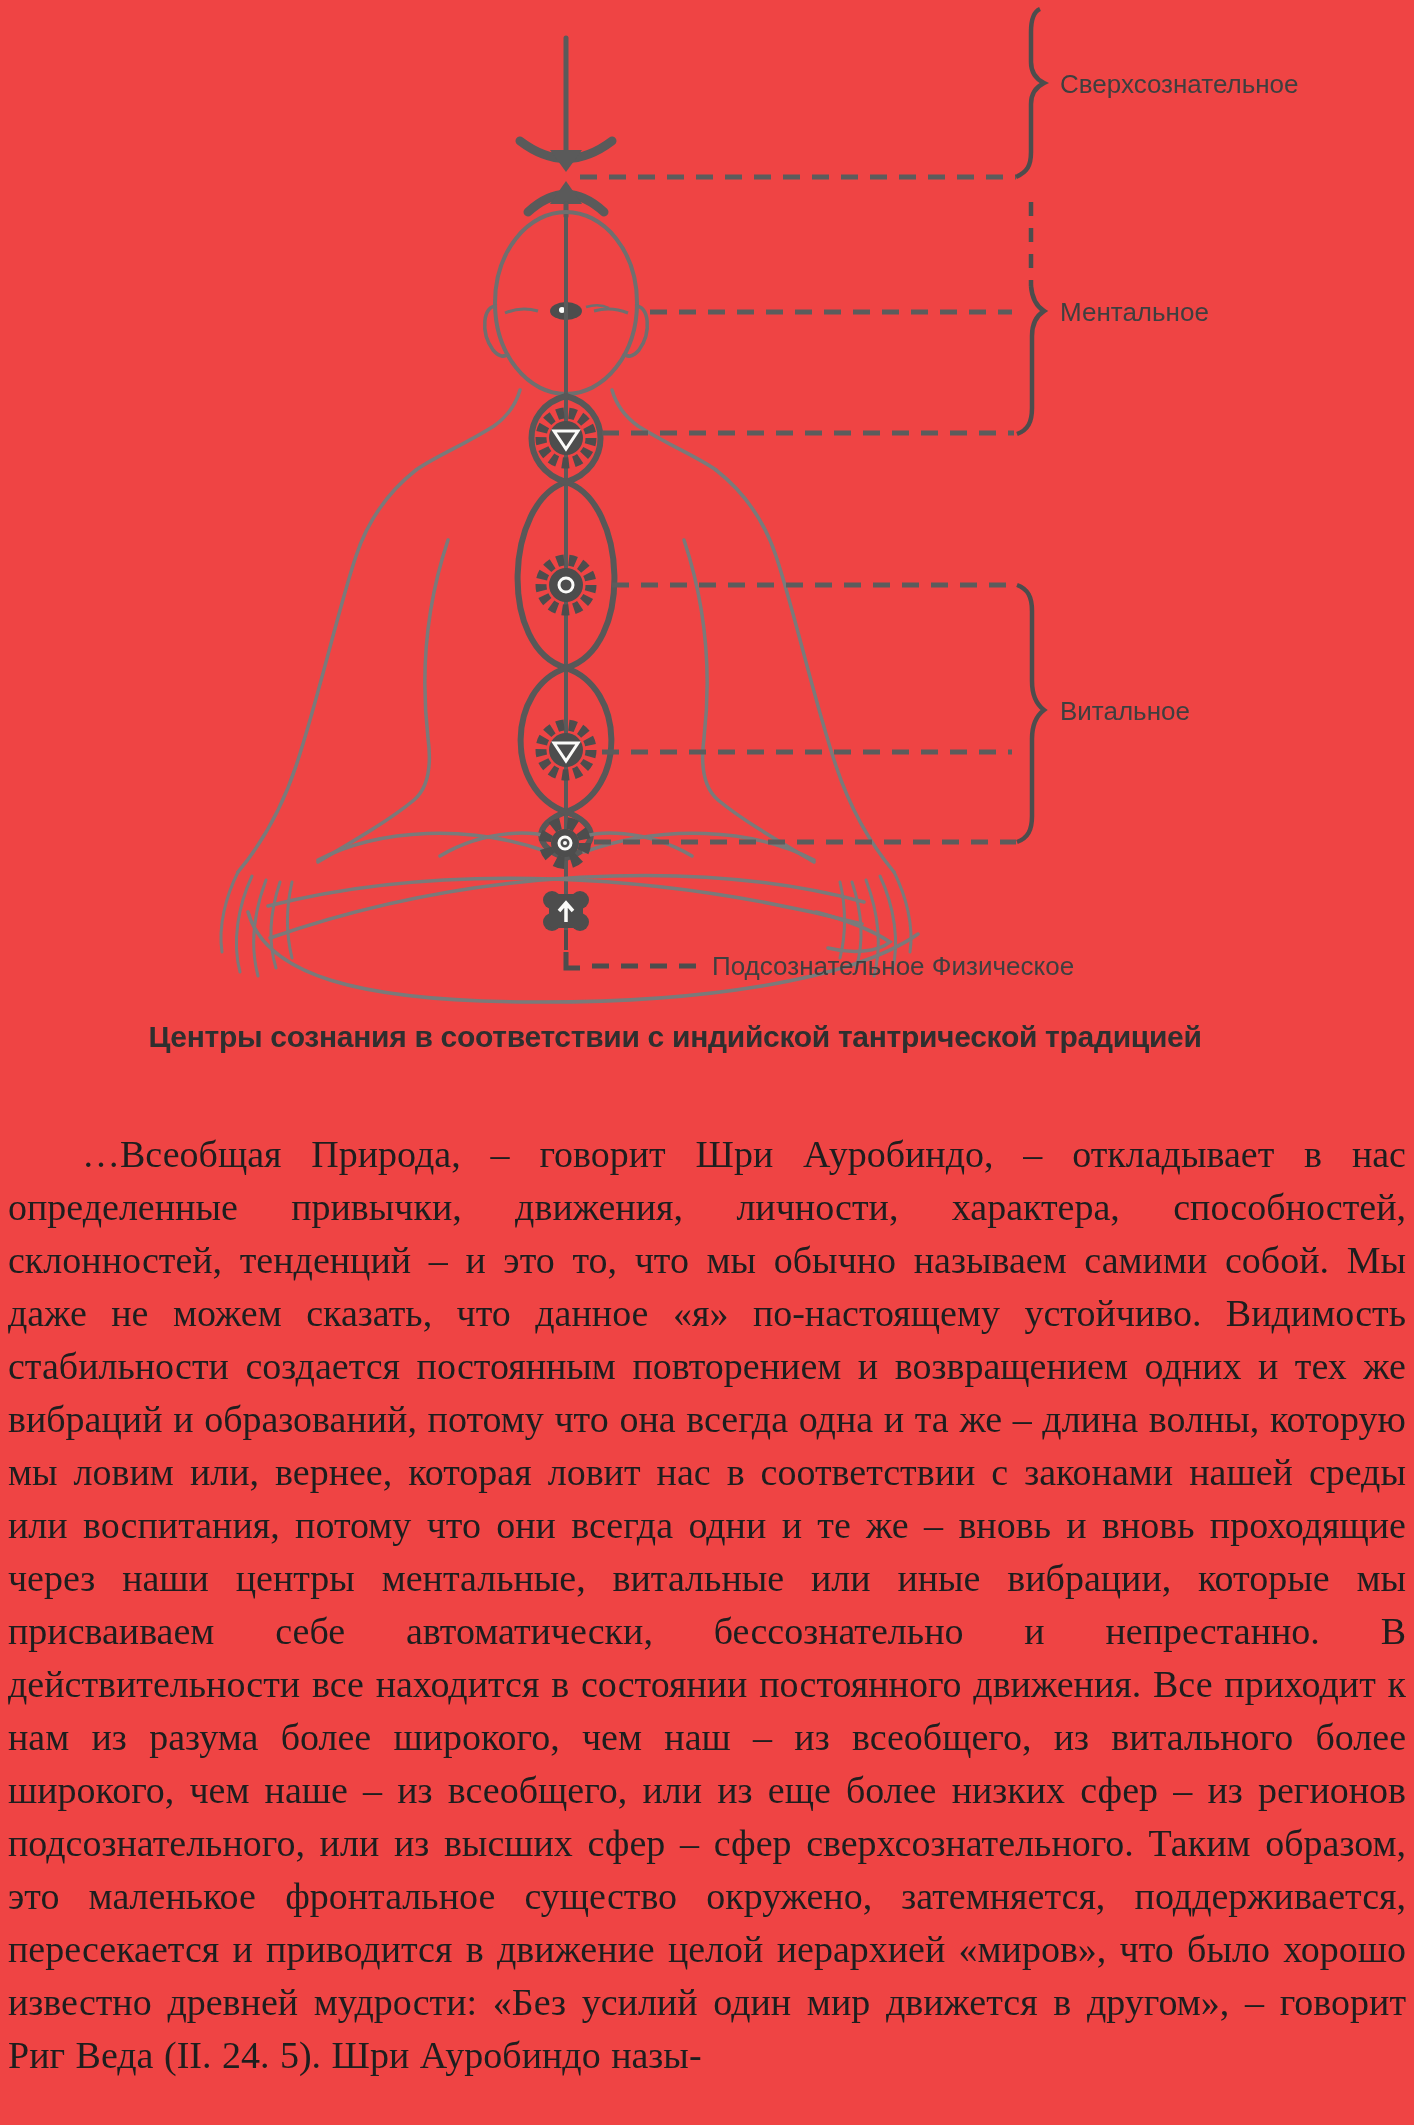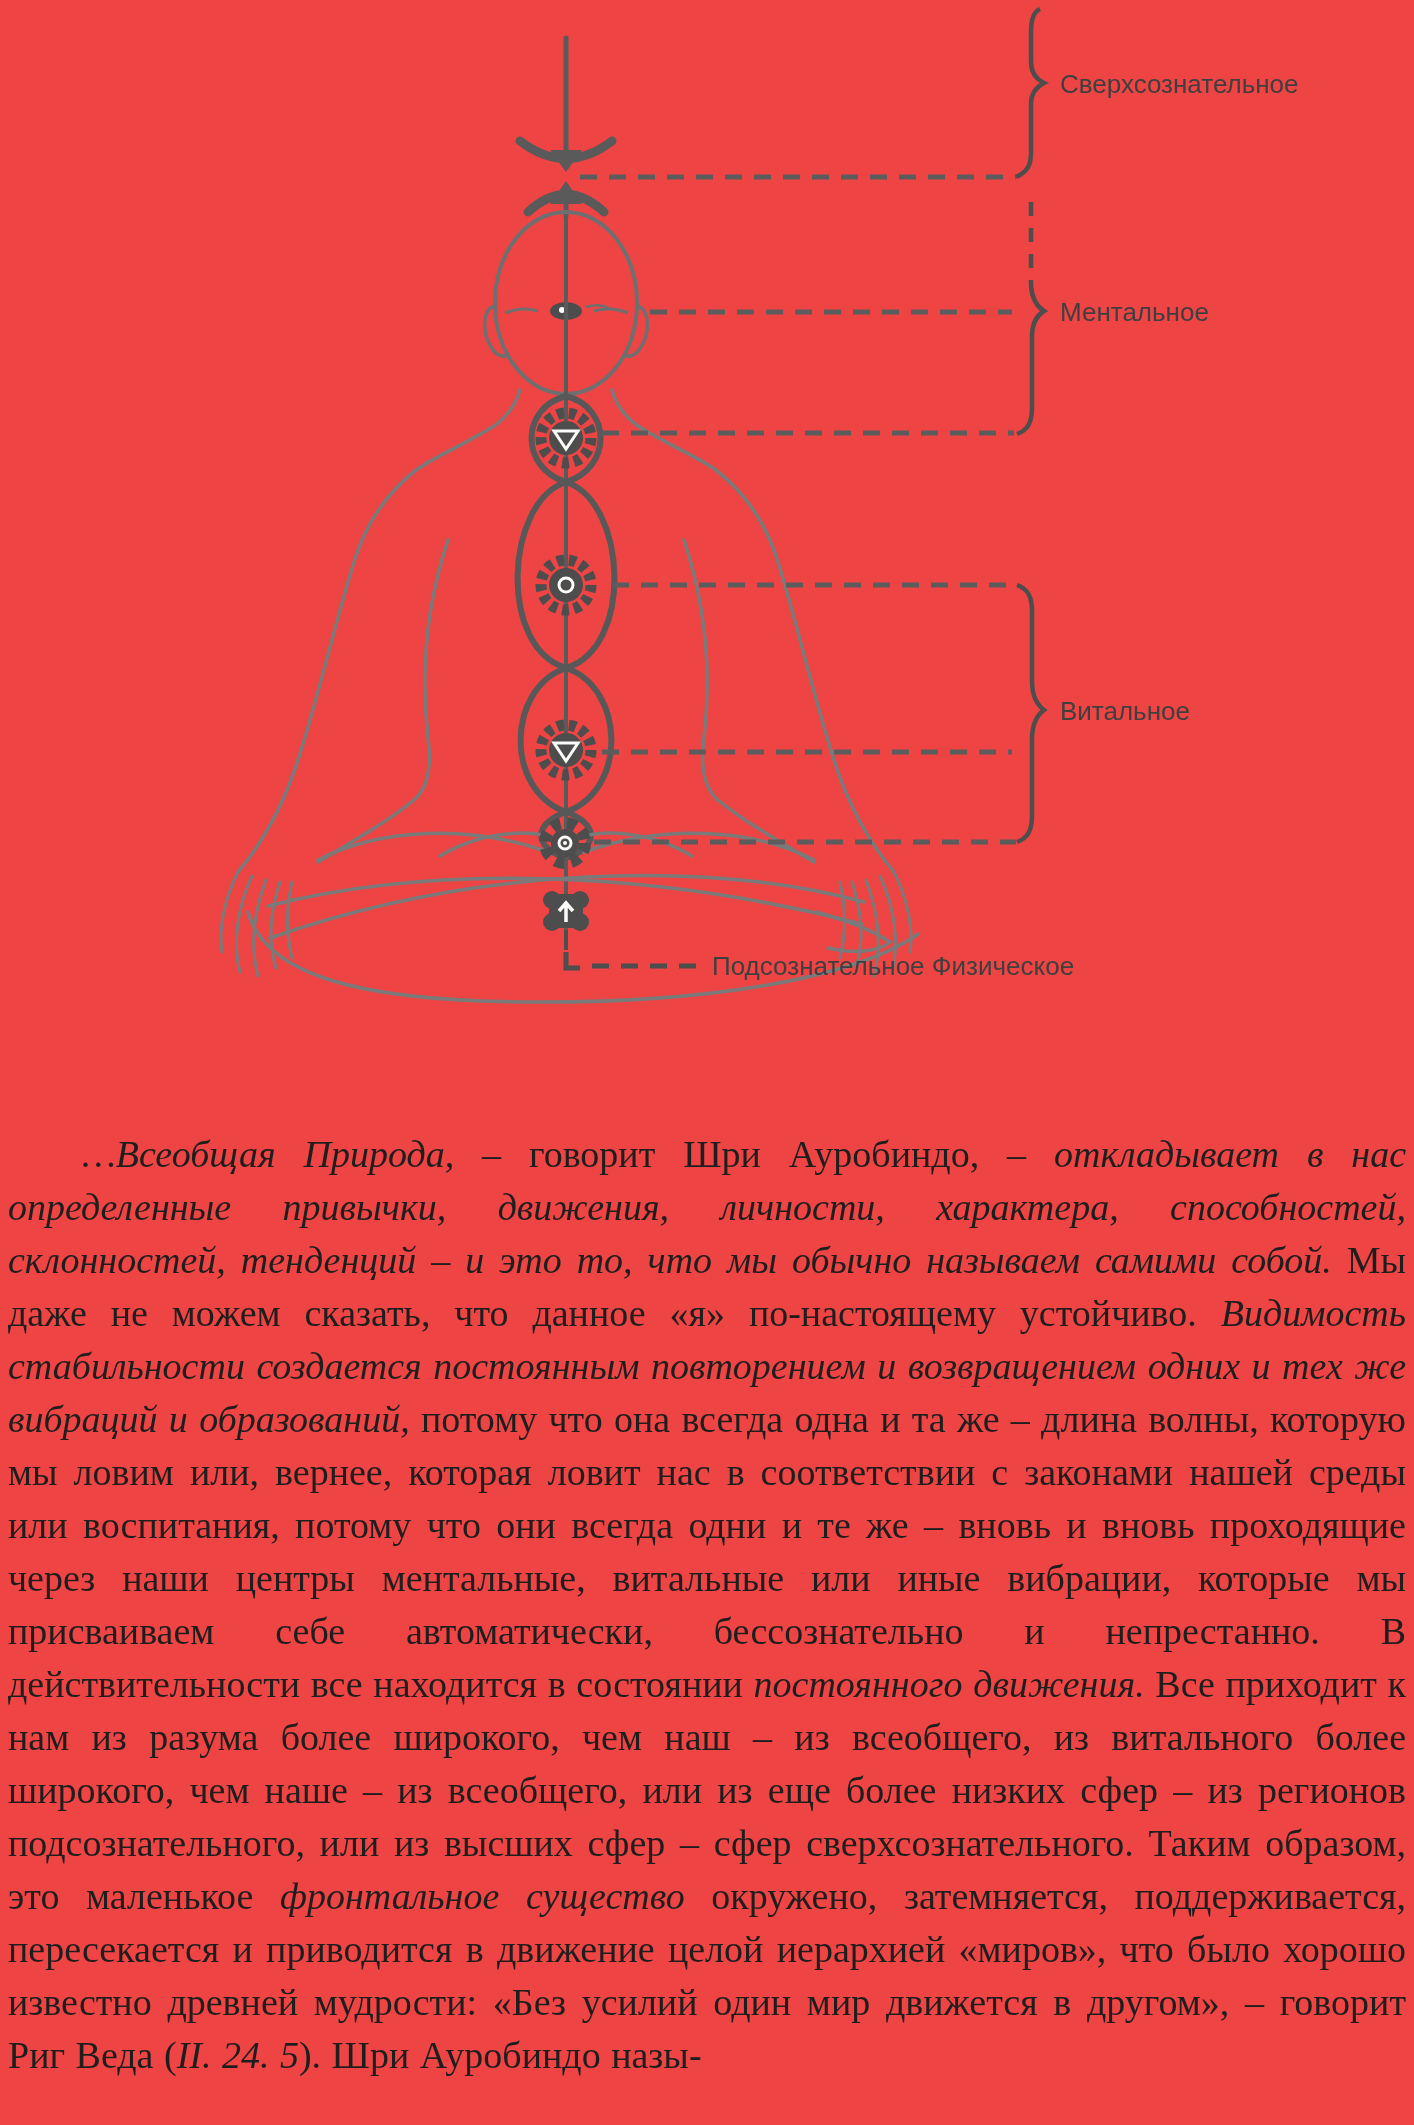--- a/index.html
+++ b/index.html
@@ -32,21 +32,21 @@
     width:1398px;
     padding:0 8px;
     font-family:"Liberation Serif", serif;
     font-size:38px;
     line-height:53px;
     text-align:justify;
     text-indent:74px;
     color:#1e1e1e;
     word-spacing:1px;
   }
-  .body-text .it{font-style:italic;}
+  .body-text .it{}
   .body-text .ro{font-style:normal;margin-top:24px;}
 </style>
 </head>
 <body>
 
 <div class="page">
 
   <svg width="1414" height="1005" viewBox="0 0 1414 1005" style="position:absolute;top:0;left:0;">
 
     <g stroke="#5a5a5a" fill="none" stroke-linecap="round">
@@ -176,16 +176,17 @@
     </g>
 
     <path d="M1017,585 C1028,589 1032,597 1032,611 L1032,681 C1032,695 1036,704 1044,710 C1036,716 1032,725 1032,739 L1032,816 C1032,830 1028,838 1017,842" fill="none" stroke="#4d4d4d" stroke-width="4.5"></path>
 
     <text class="fig-label" x="1060" y="93">Сверхсознательное</text>
     <text class="fig-label" x="1060" y="321">Ментальное</text>
     <text class="fig-label" x="1060" y="720">Витальное</text>
     <text class="fig-label" x="712" y="975">Подсознательное Физическое</text>
   </svg>
 
+  <div class="caption">Центры сознания в соответствии с индийской тантрической традицией</div>
 
   <div class="body-text"><span class="it">…Всеобщая Природа,</span><span class="ro"> – говорит Шри Ауробиндо, – </span><span class="it">откладывает в нас определенные привычки, движения, личности, характера, способностей, склонностей, тенденций – и это то, что мы обычно называем самими собой.</span><span class="ro"> Мы даже не можем сказать, что данное «я» по-настоящему устойчиво. </span><span class="it">Видимость стабильности создается постоянным повторением и возвращением одних и тех же вибраций и образований,</span><span class="ro"> потому что она всегда одна и та же – длина волны, которую мы ловим или, вернее, которая ловит нас в соответствии с законами нашей среды или воспитания, потому что они всегда одни и те же – вновь и вновь проходящие через наши центры ментальные, витальные или иные вибрации, которые мы присваиваем себе автоматически, бессознательно и непрестанно. В действительности все находится в состоянии </span><span class="it">постоянного движения.</span><span class="ro"> Все приходит к нам из разума более широкого, чем наш – из всеобщего, из витального более широкого, чем наше – из всеобщего, или из еще более низких сфер – из регионов подсознательного, или из высших сфер – сфер сверхсознательного. Таким образом, это маленькое </span><span class="it">фронтальное существо</span><span class="ro"> окружено, затемняется, поддерживается, пересекается и приводится в движение целой иерархией «миров», что было хорошо известно древней мудрости: «Без усилий один мир движется в другом», – говорит Риг Веда (</span><span class="it">II. 24. 5</span><span class="ro">). Шри Ауробиндо назы-</span></div>
 
 </div>
 
 </body></html>

